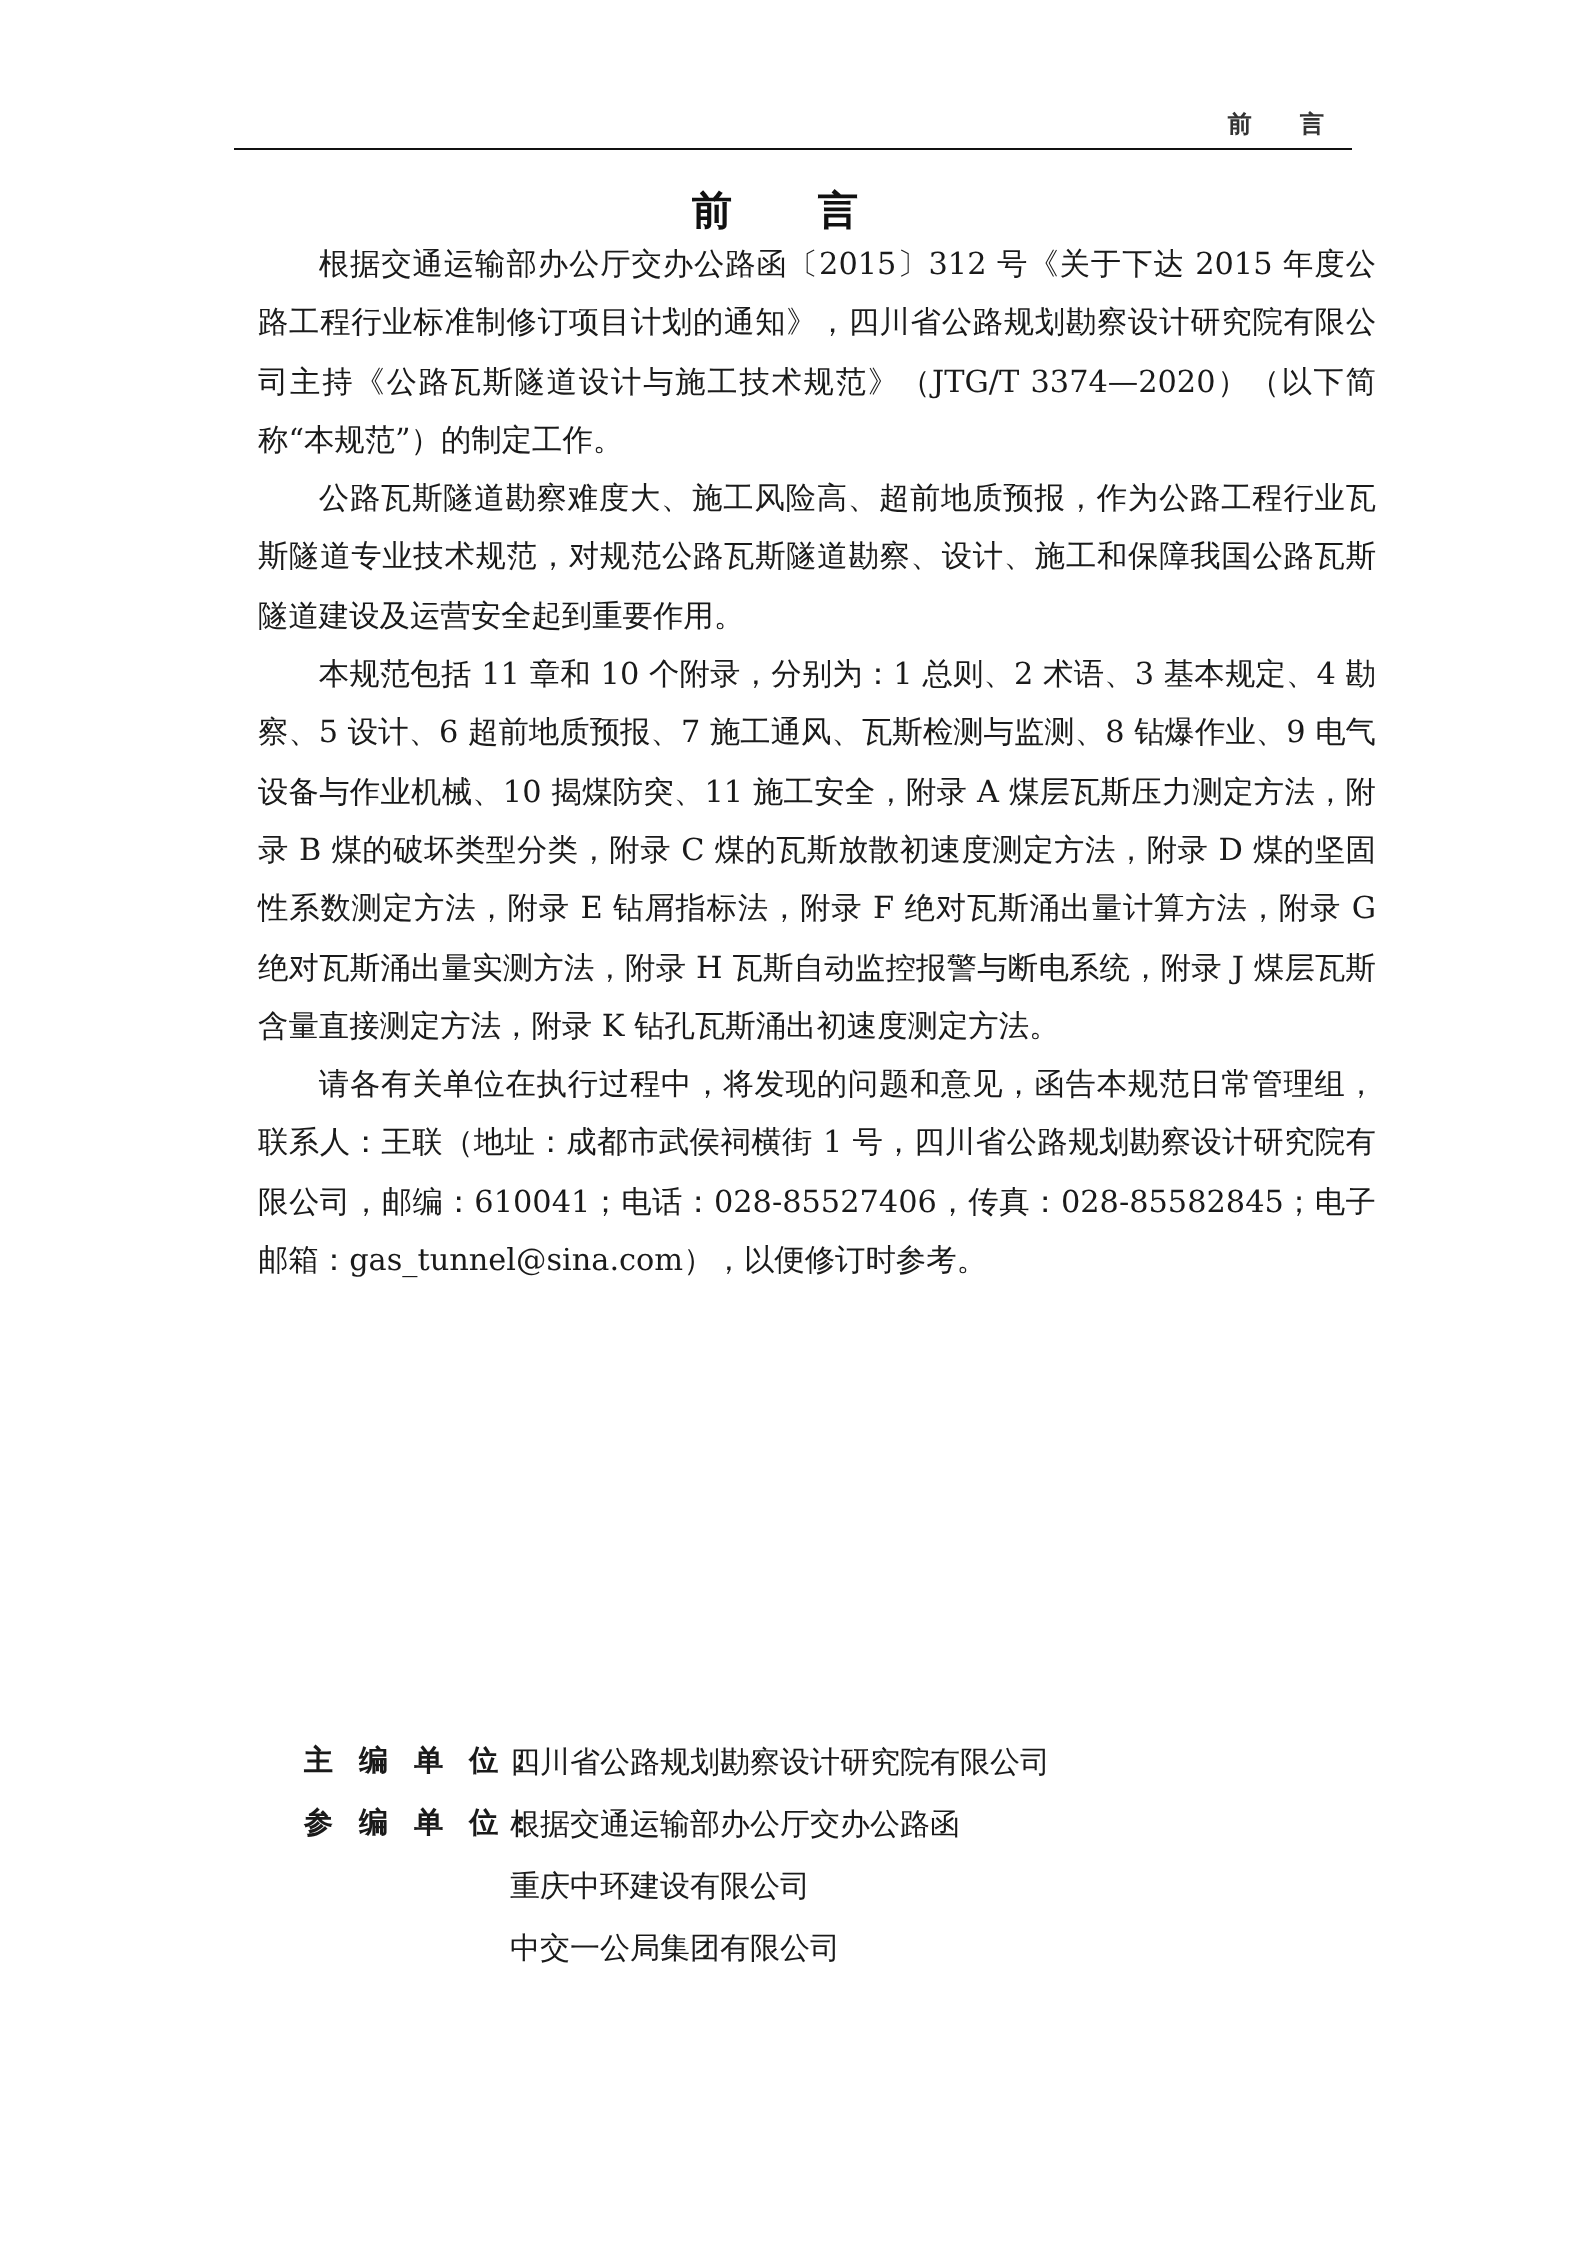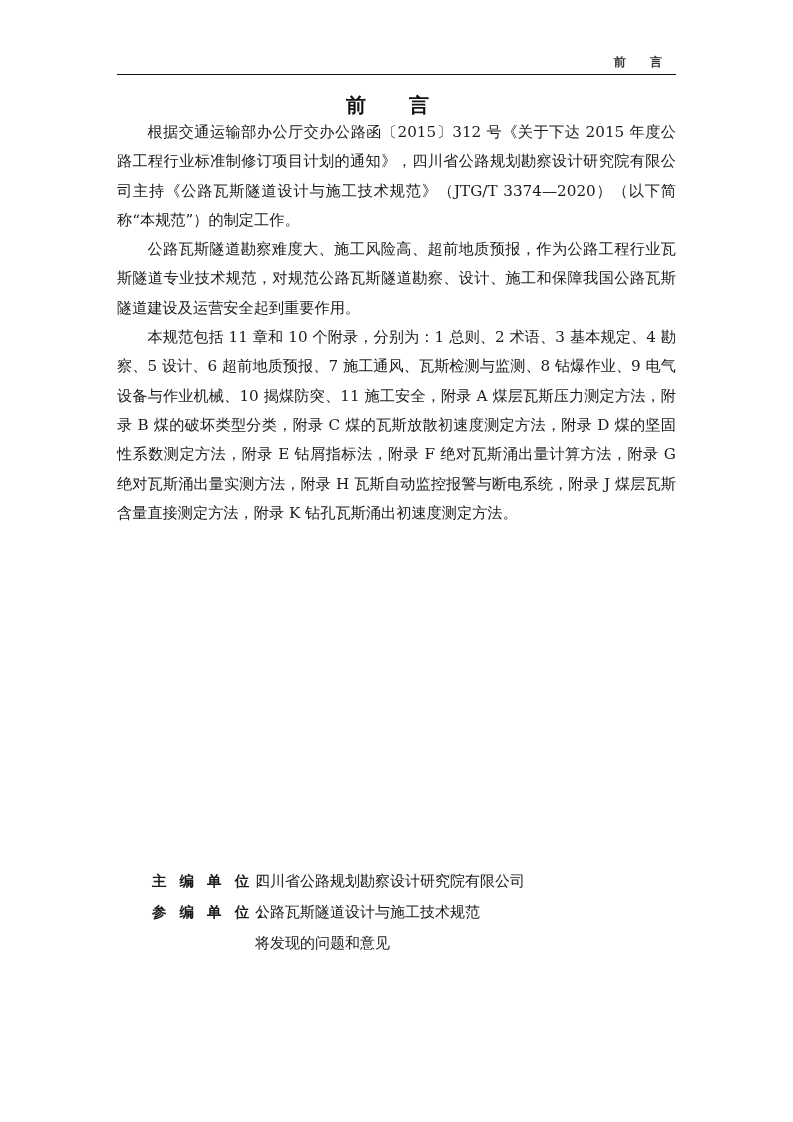--- a/index.html
+++ b/index.html
@@ -5,21 +5,21 @@
   html, body { margin: 0; padding: 0; background: #ffffff; }
   body { width: 793px; height: 1122px; position: relative; overflow: hidden;
          font-family: "DejaVu Serif", "Liberation Serif", serif; color: #1a1a1a; }
   .running-head { position: absolute; left: 117px; top: 52px; width: 559px; height: 22px;
                   border-bottom: 1.5px solid #111; }
   .running-head span { position: absolute; right: 4px; top: 2px; font-family: "DejaVu Sans", sans-serif;
                        font-size: 12px; letter-spacing: 10px; color: #333; font-weight: bold; }
   .title { position: absolute; left: 0; width: 793px; top: 92px; text-align: center;
            font-family: "DejaVu Sans", sans-serif; font-weight: bold; font-size: 20px;
            letter-spacing: 18px; color: #111; }
-  .body { position: absolute; left: 117px; top: 118px; width: 559px; }
+  .body { position: absolute; left: 129px; top: 118px; width: 559px; }
   .para { font-size: 15.2px; line-height: 29.3px; text-align: justify; text-indent: 2em; margin: 0; }
   .units { position: absolute; left: 152px; top: 866px; width: 540px; }
   .unit-row { display: flex; height: 31px; line-height: 31px; font-size: 15px; }
   .unit-label { width: 103px; font-family: "DejaVu Sans", sans-serif; font-weight: bold;
                 letter-spacing: 4px; white-space: nowrap; font-size: 14.5px; }
   .unit-list { display: flex; flex-direction: column; }
   .unit-item { height: 31px; line-height: 31px; white-space: nowrap; }
 </style>
 </head>
 <body>
@@ -27,29 +27,31 @@
 <div class="running-head">
   <span>前 言</span>
 </div>
 
 <div class="title">前 言</div>
 
 <div class="body">
   <p class="para">根据交通运输部办公厅交办公路函〔2015〕312 号《关于下达 2015 年度公路工程行业标准制修订项目计划的通知》，四川省公路规划勘察设计研究院有限公司主持《公路瓦斯隧道设计与施工技术规范》（JTG/T 3374—2020）（以下简称“本规范”）的制定工作。</p>
   <p class="para">公路瓦斯隧道勘察难度大、施工风险高、超前地质预报，作为公路工程行业瓦斯隧道专业技术规范，对规范公路瓦斯隧道勘察、设计、施工和保障我国公路瓦斯隧道建设及运营安全起到重要作用。</p>
   <p class="para">本规范包括 11 章和 10 个附录，分别为：1 总则、2 术语、3 基本规定、4 勘察、5 设计、6 超前地质预报、7 施工通风、瓦斯检测与监测、8 钻爆作业、9 电气设备与作业机械、10 揭煤防突、11 施工安全，附录 A 煤层瓦斯压力测定方法，附录 B 煤的破坏类型分类，附录 C 煤的瓦斯放散初速度测定方法，附录 D 煤的坚固性系数测定方法，附录 E 钻屑指标法，附录 F 绝对瓦斯涌出量计算方法，附录 G 绝对瓦斯涌出量实测方法，附录 H 瓦斯自动监控报警与断电系统，附录 J 煤层瓦斯含量直接测定方法，附录 K 钻孔瓦斯涌出初速度测定方法。</p>
+  <p class="para">请各有关单位在执行过程中，将发现的问题和意见，函告本规范日常管理组，联系人：王联（地址：成都市武侯祠横街 1 号，四川省公路规划勘察设计研究院有限公司，邮编：610041；电话：028-85527406，传真：028-85582845；电子邮箱：gas_tunnel@sina.com），以便修订时参考。</p>
 </div>
 
 <div class="units">
   <div class="unit-row">
     <div class="unit-label">主 编 单 位：</div>
     <div class="unit-list">
       <div class="unit-item">四川省公路规划勘察设计研究院有限公司</div>
     </div>
   </div>
   <div class="unit-row" style="height:auto;">
     <div class="unit-label">参 编 单 位：</div>
     <div class="unit-list">
-      <div class="unit-item">公路瓦斯隧道设计与施工技术规范</div>
-      <div class="unit-item">将发现的问题和意见</div>
+      <div class="unit-item">根据交通运输部办公厅交办公路函</div>
+      <div class="unit-item">重庆中环建设有限公司</div>
+      <div class="unit-item">中交一公局集团有限公司</div>
     </div>
   </div>
 </div>
 
 </body></html>

